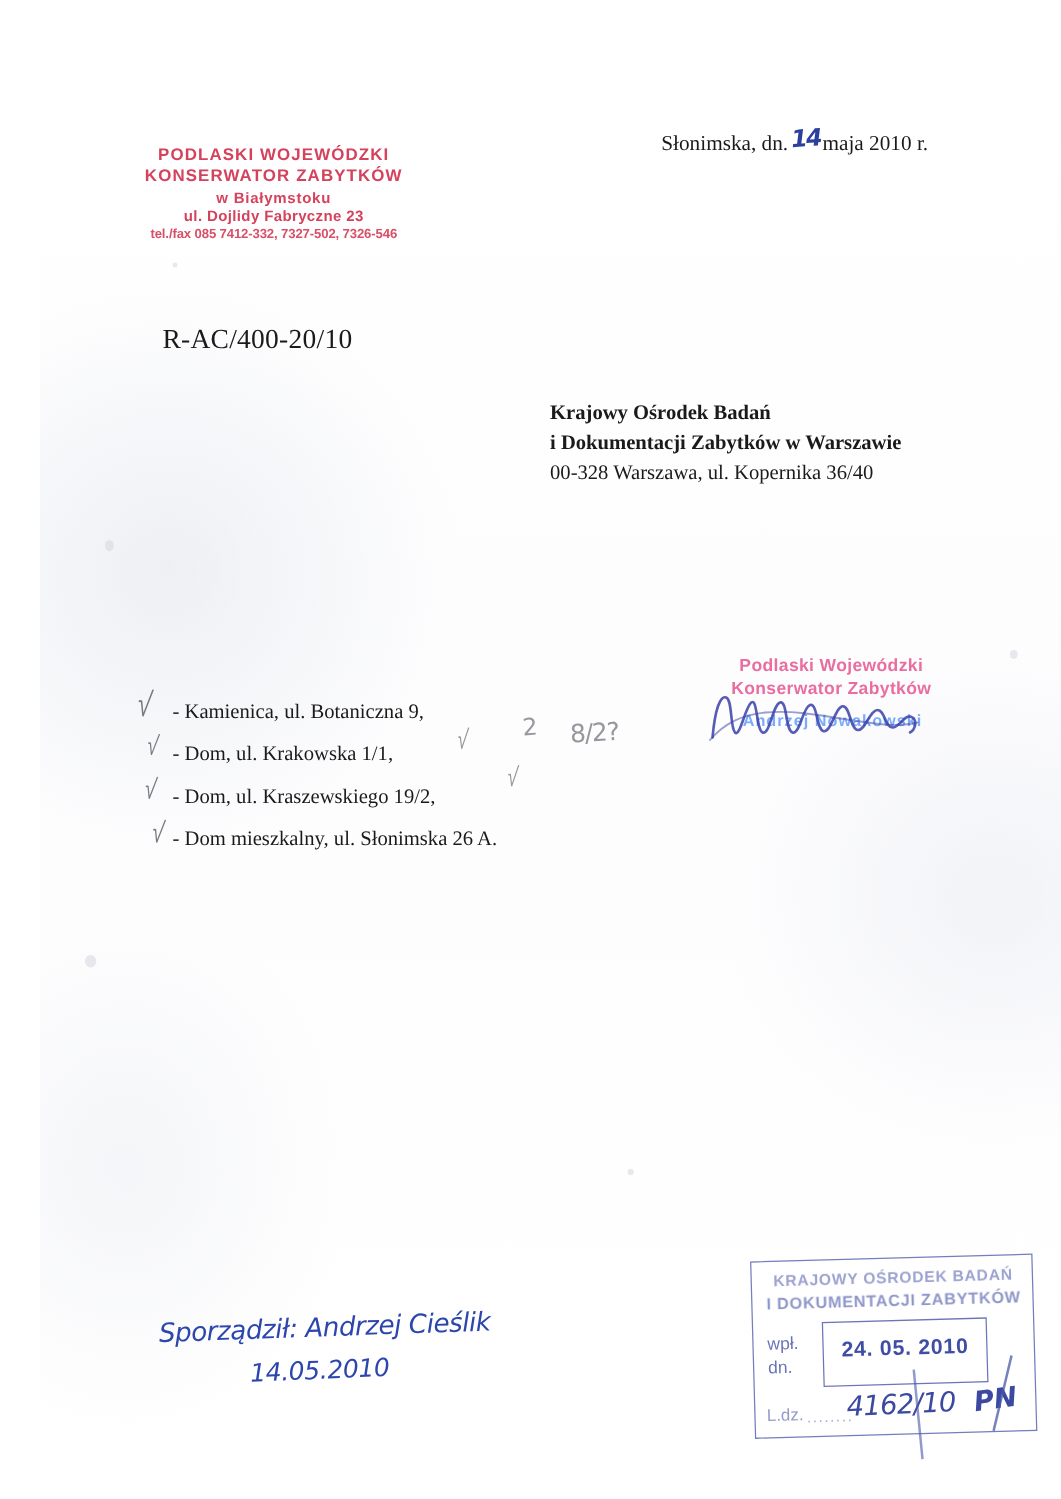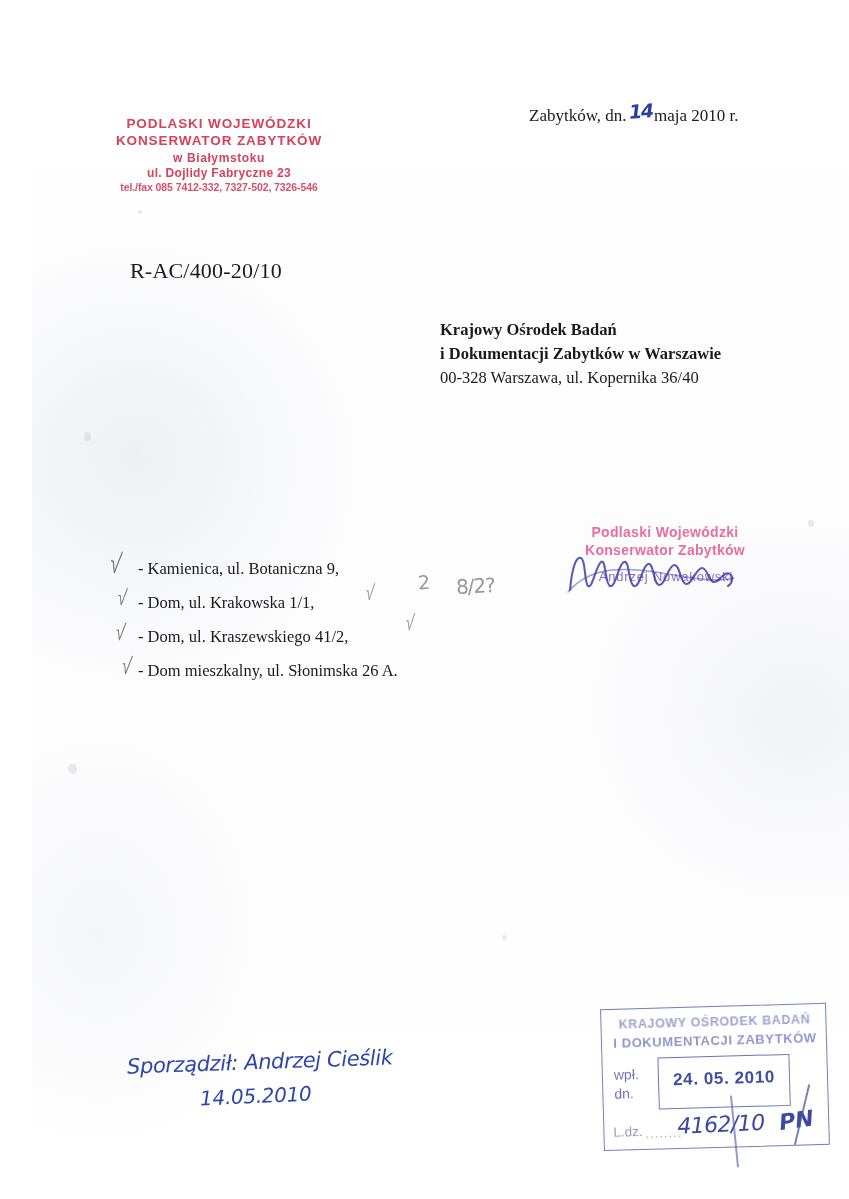--- a/index.html
+++ b/index.html
@@ -187,24 +187,24 @@
     line-height: 1.26;
     letter-spacing: 0.3px;
     filter: blur(0.22px);
   }
   .sig-name {
     position: absolute;
     left: 536px;
     top: 569px;
     width: 196px;
     text-align: center;
-    color: #4c1d95;
+    color: #3b82f6;
     font-family: "Liberation Sans", "DejaVu Sans", sans-serif;
     font-size: 13px;
-    font-weight: normal;
+    font-weight: bold;
     letter-spacing: 0.8px;
     opacity: 0.66;
     filter: blur(0.3px);
   }
   .sig-scribble {
     position: absolute;
     left: 528px;
     top: 548px;
     width: 190px;
     height: 48px;
@@ -378,21 +378,21 @@
 
   <div class="letterhead">
     <div class="lh-l1">PODLASKI WOJEWÓDZKI</div>
     <div class="lh-l2">KONSERWATOR ZABYTKÓW</div>
     <div class="lh-l3">w Białymstoku</div>
     <div class="lh-l4">ul. Dojlidy Fabryczne 23</div>
     <div class="lh-l5">tel./fax 085 7412-332, 7327-502, 7326-546</div>
   </div>
 
   <div class="place-date">
-    <span>Zabytków, dn.</span><span class="hw-date">14</span><span>maja 2010 r.</span>
+    <span>Słonimska, dn.</span><span class="hw-date">14</span><span>maja 2010 r.</span>
   </div>
 
   <div class="refnum">R-AC/400-20/10</div>
 
   <div class="addressee">
     <div class="bold">Krajowy Ośrodek Badań</div>
     <div class="bold">i Dokumentacji Zabytków w Warszawie</div>
     <div>00-328 Warszawa, ul. Kopernika 36/40</div>
   </div>
 
@@ -402,21 +402,21 @@
       <span class="check chk-1">√</span>
       <span>- Kamienica, ul. Botaniczna 9,</span>
     </li>
     <li>
       <span class="check chk-3">√</span>
       <span>- Dom, ul. Krakowska 1/1,</span>
       <span class="check-inline ci-3">√</span>
     </li>
     <li>
       <span class="check chk-4">√</span>
-      <span>- Dom, ul. Kraszewskiego 41/2,</span>
+      <span>- Dom, ul. Kraszewskiego 19/2,</span>
       <span class="check-inline ci-4">√</span>
     </li>
     <li>
       <span class="check chk-5">√</span>
       <span>- Dom mieszkalny, ul. Słonimska 26 A.</span>
     </li>
   </ul>
 
   <div class="pencil-note pn-a">2</div>
   <div class="pencil-note pn-b">8/2?</div>

